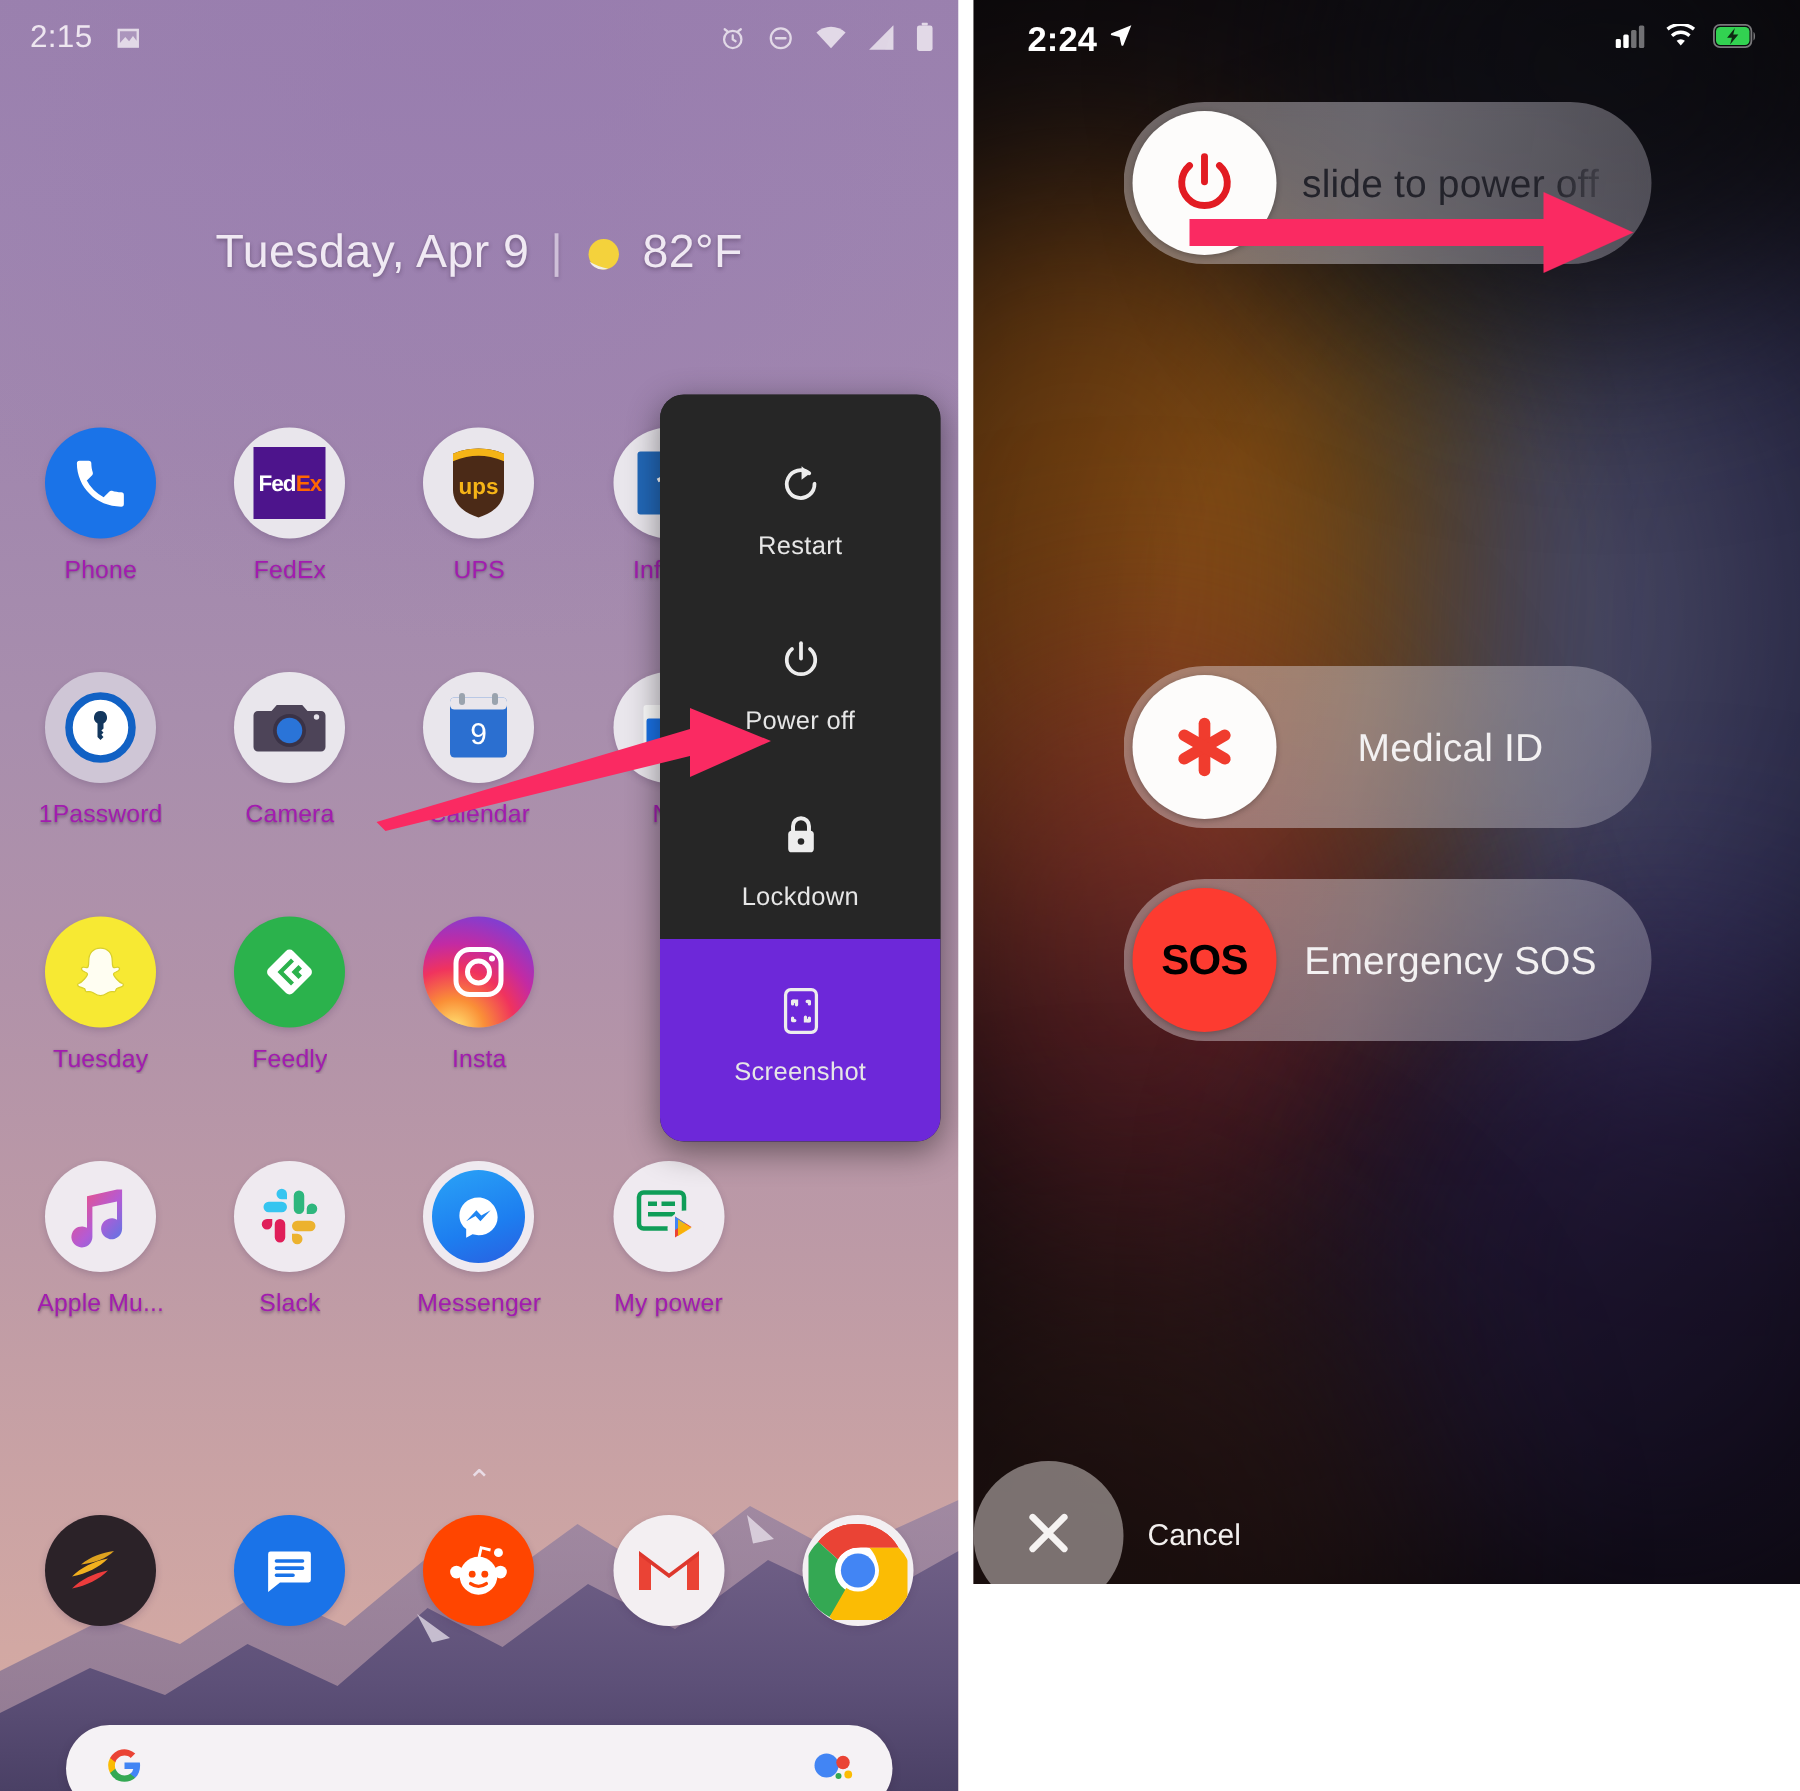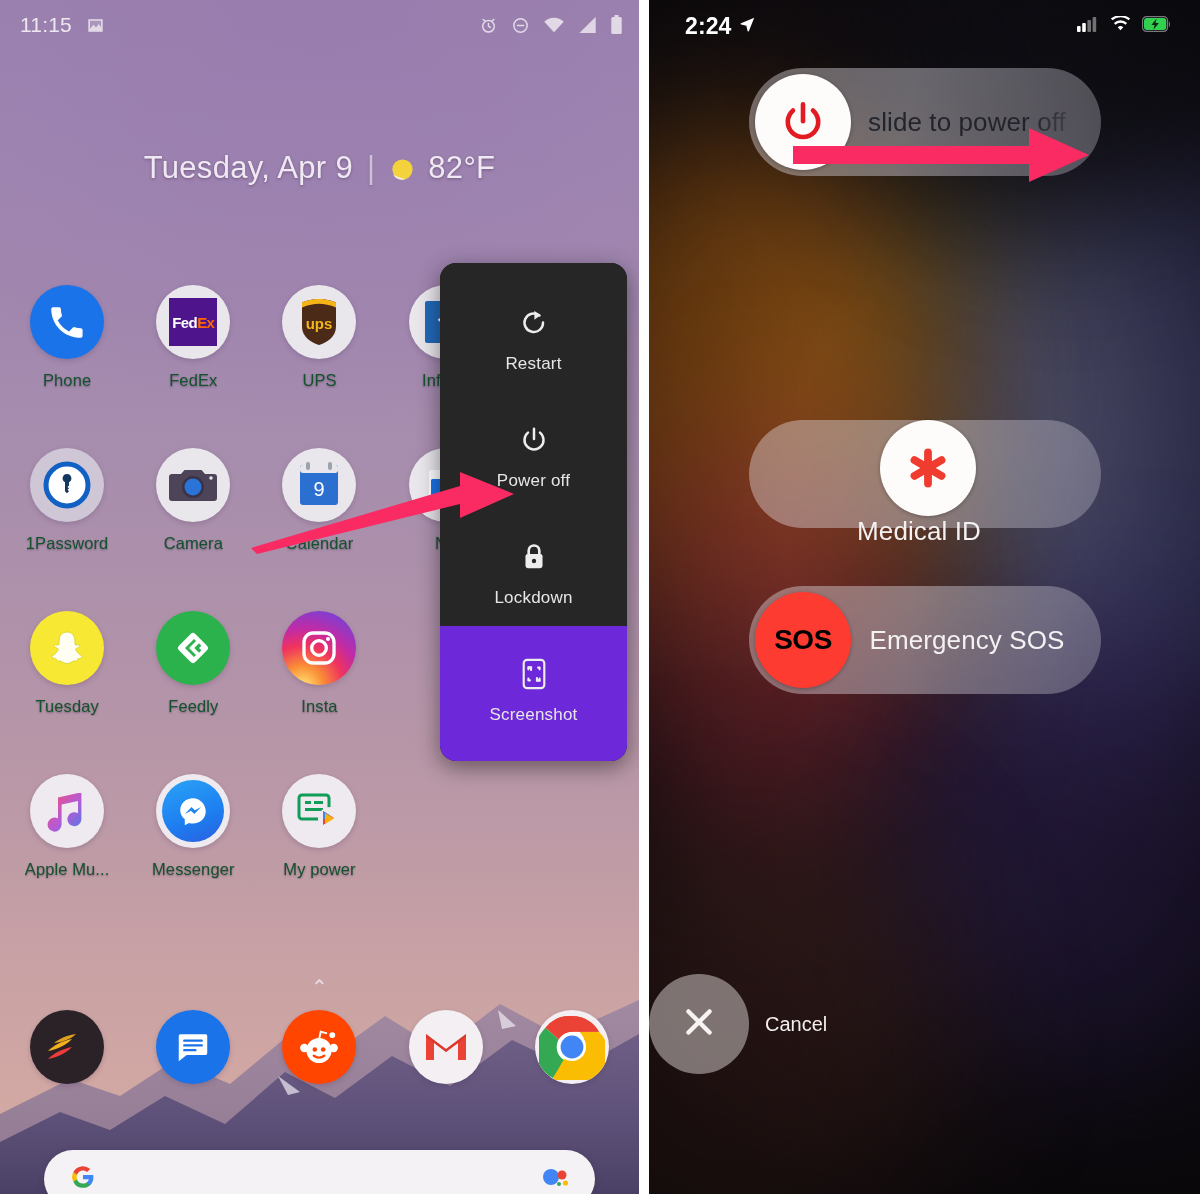--- a/index.html
+++ b/index.html
@@ -68,21 +68,21 @@
     padding: 0 4px;
   }
   .a-cell { display: flex; flex-direction: column; align-items: center; gap: 12px; }
   .a-icon {
     width: 74px; height: 74px; border-radius: 50%;
     display: flex; align-items: center; justify-content: center;
     position: relative; overflow: hidden;
     box-shadow: 0 2px 5px rgba(70,45,85,.22);
   }
   .a-label {
-    font-size: 16.5px; color: #14532d; letter-spacing: .1px;
+    font-size: 16.5px; color: #a21caf; letter-spacing: .1px;
     text-shadow: 0 1px 2px rgba(60,40,70,.5);
     white-space: nowrap; max-width: 118px; overflow: hidden; text-overflow: clip;
   }
 
   .a-dock-chevron {
     position:absolute; left:0; right:0; top: 975px; text-align:center;
     color: #efe7f2; font-size: 20px; z-index: 5; opacity:.85;
   }
   .a-dock {
     position: absolute; left: 0; right: 0; top: 1010px; z-index: 5;
@@ -114,21 +114,21 @@
   }
   .pm-top .pm-item + .pm-item { margin-top: 50px; }
   .pm-label { font-size: 17px; letter-spacing: .2px; color:#e6e6e6; }
   .pm-ico { width: 31px; height: 31px; display:flex; align-items:center; justify-content:center; }
 
   
   .divider-col { width: 10px; height: 1194px; background: #ffffff; }
 
   
   .ios {
-    position: relative; width: 551px; height: 1194px; overflow: hidden;
+    position: relative; width: 551px; height: 1056px; overflow: hidden;
     background: #151015;
     text-decoration: underline;
   }
   .ios-bg { position:absolute; inset:0; }
   .ios-bg .b {
     position:absolute; border-radius: 50%;
     filter: blur(70px);
   }
   .b1 { left:-140px; top:120px; width:420px; height:520px; background: rgba(152,84,18,.78); }
   .b2 { left:-60px; top:430px; width:340px; height:420px; background: rgba(126,38,48,.62); }
@@ -170,21 +170,21 @@
   }
 
   .slider-power {
     left: 100px; top: 68px; width: 352px;
   }
   .slider-power .i-slide-text {
     color: #2b2b33; font-weight: 400;
     background: linear-gradient(90deg, #23232b 0%, #23232b 72%, rgba(35,35,43,.35) 88%, rgba(35,35,43,.18) 100%);
     -webkit-background-clip: text; background-clip: text; color: transparent;
   }
-  .slider-medical { left: 100px; top: 420px; width: 352px; flex-direction: column; }
+  .slider-medical { left: 100px; top: 444px; width: 352px; }
   .slider-sos     { left: 100px; top: 586px; width: 352px; }
   .slider-medical .i-slide-text, .slider-sos .i-slide-text { color: #f3f1f2; }
 
   .i-cancel {
     position: absolute; left: 0; right: 0; top: 974px; z-index: 5;
     display:flex; align-items:center; gap: 16px;
   }
   .i-cancel-btn {
     width: 100px; height: 100px; border-radius: 50%;
     background: rgba(212,205,203,.52);
@@ -219,21 +219,21 @@
           </linearGradient>
         </defs>
         <path d="M0,150 L70,115 L120,132 L175,96 L230,120 L290,70 L330,92 L385,52 L440,86 L500,40 L560,72 L639,36 L639,230 L0,230 Z" fill="url(#mg2)" opacity=".65"></path>
         <path d="M0,178 L60,148 L110,166 L165,132 L225,160 L285,108 L335,134 L392,92 L450,122 L512,76 L575,106 L639,70 L639,230 L0,230 Z" fill="url(#mg)"></path>
         <path d="M278,112 L300,128 L288,131 Z M498,46 L516,62 L502,65 Z" fill="#efeaf2" opacity=".7"></path>
       </svg>
     </div>
 
     <div class="a-statusbar">
       <div class="a-status-left">
-        <span class="a-clock">11:15</span>
+        <span class="a-clock">2:15</span>
         <span class="a-ico">
           <svg width="19" height="19" viewBox="0 0 24 24" fill="#e9e1ec">
             <path d="M3 4h18v16H3z" opacity=".25"></path>
             <path d="M3 4h18v16H3V4zm2 2v10l4.5-5 3.2 3.6L16 10l3 4V6H5z"></path>
           </svg>
         </span>
       </div>
       <div class="a-status-right">
         <span class="a-ico">
           <svg width="19" height="19" viewBox="0 0 24 24" fill="none" stroke="#e9e1ec" stroke-width="1.9">
@@ -443,20 +443,31 @@
                   <stop offset="55%" stop-color="#b45bd4"></stop>
                   <stop offset="100%" stop-color="#4f7ae8"></stop>
             </linearGradient>
               </defs>
             <path d="M34 3 14 7.5v21a7 7 0 1 0 3.6 6.1V14.5L34 11v12.2a7 7 0 1 0 3.4 6V3z" fill="url(#amg)" transform="translate(-3,0)"></path>
           </svg>
         </div>
         <div class="a-label">Apple Mu...</div>
       </div>
 
+      <div class="a-cell">
+        <div class="a-icon" style="background:#efeaf0;">
+          <svg width="40" height="40" viewBox="0 0 24 24">
+            <path d="M5.1 15.1a2.1 2.1 0 1 1-2.1-2.1h2.1v2.1zm1 0a2.1 2.1 0 0 1 4.2 0v5.2a2.1 2.1 0 0 1-4.2 0v-5.2z" fill="#e01e5a"></path>
+            <path d="M8.9 5.1a2.1 2.1 0 1 1 2.1-2.1v2.1H8.9zm0 1a2.1 2.1 0 0 1 0 4.2H3.7a2.1 2.1 0 0 1 0-4.2h5.2z" fill="#36c5f0"></path>
+            <path d="M18.9 8.9a2.1 2.1 0 1 1 2.1 2.1h-2.1V8.9zm-1 0a2.1 2.1 0 0 1-4.2 0V3.7a2.1 2.1 0 0 1 4.2 0v5.2z" fill="#2eb67d"></path>
+            <path d="M15.1 18.9a2.1 2.1 0 1 1-2.1 2.1v-2.1h2.1zm0-1a2.1 2.1 0 0 1 0-4.2h5.2a2.1 2.1 0 0 1 0 4.2h-5.2z" fill="#ecb22e"></path>
+          </svg>
+        </div>
+        <div class="a-label">Slack</div>
+      </div>
 
       <div class="a-cell">
         <div class="a-icon" style="background:#efeaf0;">
           <div style="width:62px;height:62px;border-radius:50%;background:linear-gradient(160deg,#2aa3f7 0%,#1d7ef0 60%,#2a5fe0 100%);display:flex;align-items:center;justify-content:center;">
             <svg width="34" height="34" viewBox="0 0 24 24" fill="#fff">
                 <path d="M12 3C6.9 3 3 6.8 3 11.5c0 2.6 1.2 4.9 3.2 6.4V22l3-1.6c.9.2 1.8.4 2.8.4 5.1 0 9-3.8 9-8.5S17.1 3 12 3zm.9 11.2-2.3-2.4-4.4 2.4 4.8-5.1 2.3 2.4 4.4-2.4-4.8 5.1z"></path>
               </svg>
           </div>
         </div>
         <div class="a-label">Messenger</div>

